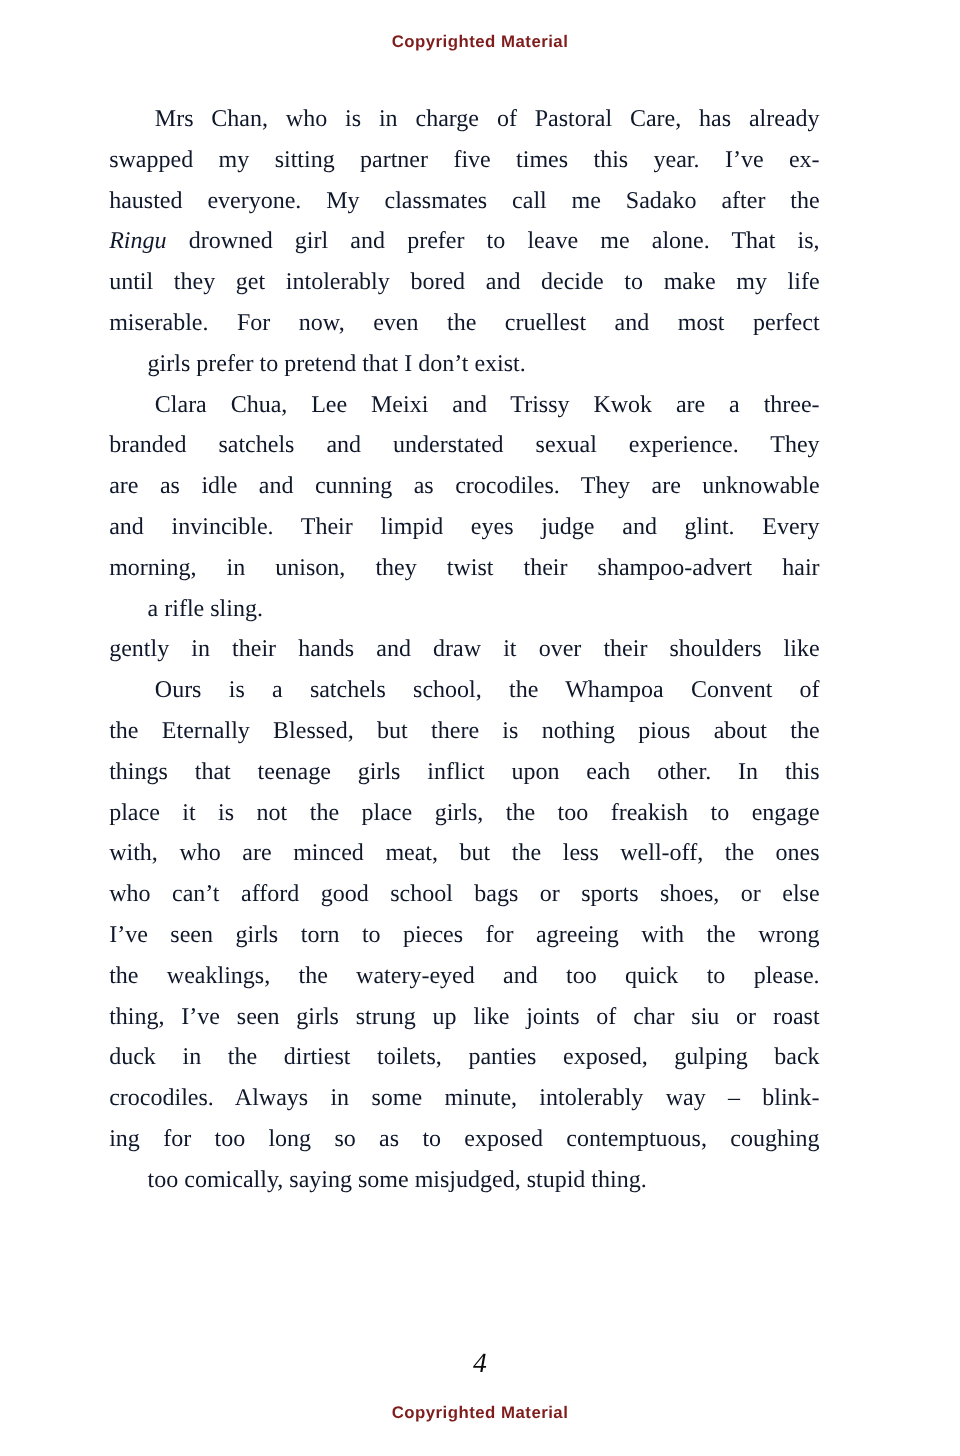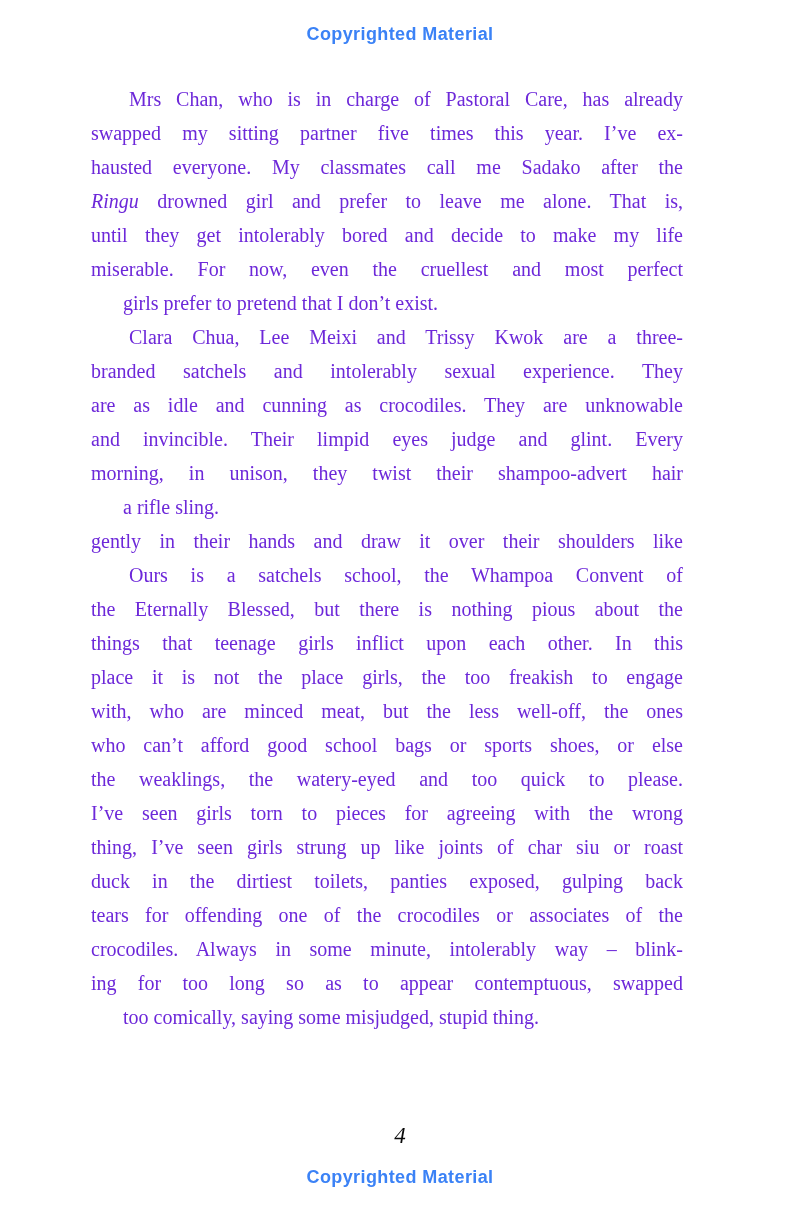--- a/index.html
+++ b/index.html
@@ -22,35 +22,35 @@
     height: 1213px;
     background: #ffffff;
   }
   .notice {
     position: absolute;
     left: 0;
     width: 800px;
     text-align: center;
     font-family: "Liberation Sans", sans-serif;
     font-weight: bold;
-    font-size: 18px;
+    font-size: 14px;
     line-height: 15px;
-    color: #3b82f6;
+    color: #7f1d1d;
     letter-spacing: 0.4px;
   }
   .notice-top { top: 27px; }
   .notice-bottom { top: 1170px; }
   .text-block {
     position: absolute;
     left: 91px;
     top: 82px;
     width: 592px;
     font-size: 20px;
     line-height: 34px;
-    color: #6d28d9;
+    color: #0f172a;
   }
   .paragraph { margin: 0; }
   .line {
     height: 34px;
     text-align: justify;
     text-align-last: justify;
   }
   .line.last {
     text-align-last: auto;
     margin-left: 32px;
@@ -83,41 +83,40 @@
         <div class="line first">Mrs Chan, who is in charge of Pastoral Care, has already</div>
         <div class="line">swapped my sitting partner five times this year. I’ve ex-</div>
         <div class="line">hausted everyone. My classmates call me Sadako after the</div>
         <div class="line"><em>Ringu</em> drowned girl and prefer to leave me alone. That is,</div>
         <div class="line">until they get intolerably bored and decide to make my life</div>
         <div class="line">miserable. For now, even the cruellest and most perfect</div>
         <div class="line last">girls prefer to pretend that I don’t exist.</div>
       </div>
       <div class="paragraph">
         <div class="line first">Clara Chua, Lee Meixi and Trissy Kwok are a three-</div>
-        <div class="line">branded satchels and intolerably sexual experience. They</div>
+        <div class="line">branded satchels and understated sexual experience. They</div>
         <div class="line">are as idle and cunning as crocodiles. They are unknowable</div>
         <div class="line">and invincible. Their limpid eyes judge and glint. Every</div>
         <div class="line">morning, in unison, they twist their shampoo-advert hair</div>
         <div class="line last">a rifle sling.</div>
         <div class="line">gently in their hands and draw it over their shoulders like</div>
       </div>
       <div class="paragraph">
         <div class="line first">Ours is a satchels school, the Whampoa Convent of</div>
         <div class="line">the Eternally Blessed, but there is nothing pious about the</div>
         <div class="line">things that teenage girls inflict upon each other. In this</div>
         <div class="line">place it is not the place girls, the too freakish to engage</div>
         <div class="line">with, who are minced meat, but the less well-off, the ones</div>
         <div class="line">who can’t afford good school bags or sports shoes, or else</div>
+        <div class="line">I’ve seen girls torn to pieces for agreeing with the wrong</div>
         <div class="line">the weaklings, the watery-eyed and too quick to please.</div>
-        <div class="line">I’ve seen girls torn to pieces for agreeing with the wrong</div>
         <div class="line">thing, I’ve seen girls strung up like joints of char siu or roast</div>
         <div class="line">duck in the dirtiest toilets, panties exposed, gulping back</div>
-        <div class="line">tears for offending one of the crocodiles or associates of the</div>
         <div class="line">crocodiles. Always in some minute, intolerably way – blink-</div>
-        <div class="line">ing for too long so as to appear contemptuous, swapped</div>
+        <div class="line">ing for too long so as to exposed contemptuous, coughing</div>
         <div class="line last">too comically, saying some misjudged, stupid thing.</div>
       </div>
     </div>
 
   <div class="page-number">4</div>
 
   <div class="notice notice-bottom">Copyrighted Material</div>
 </div>
 
 </body></html>

